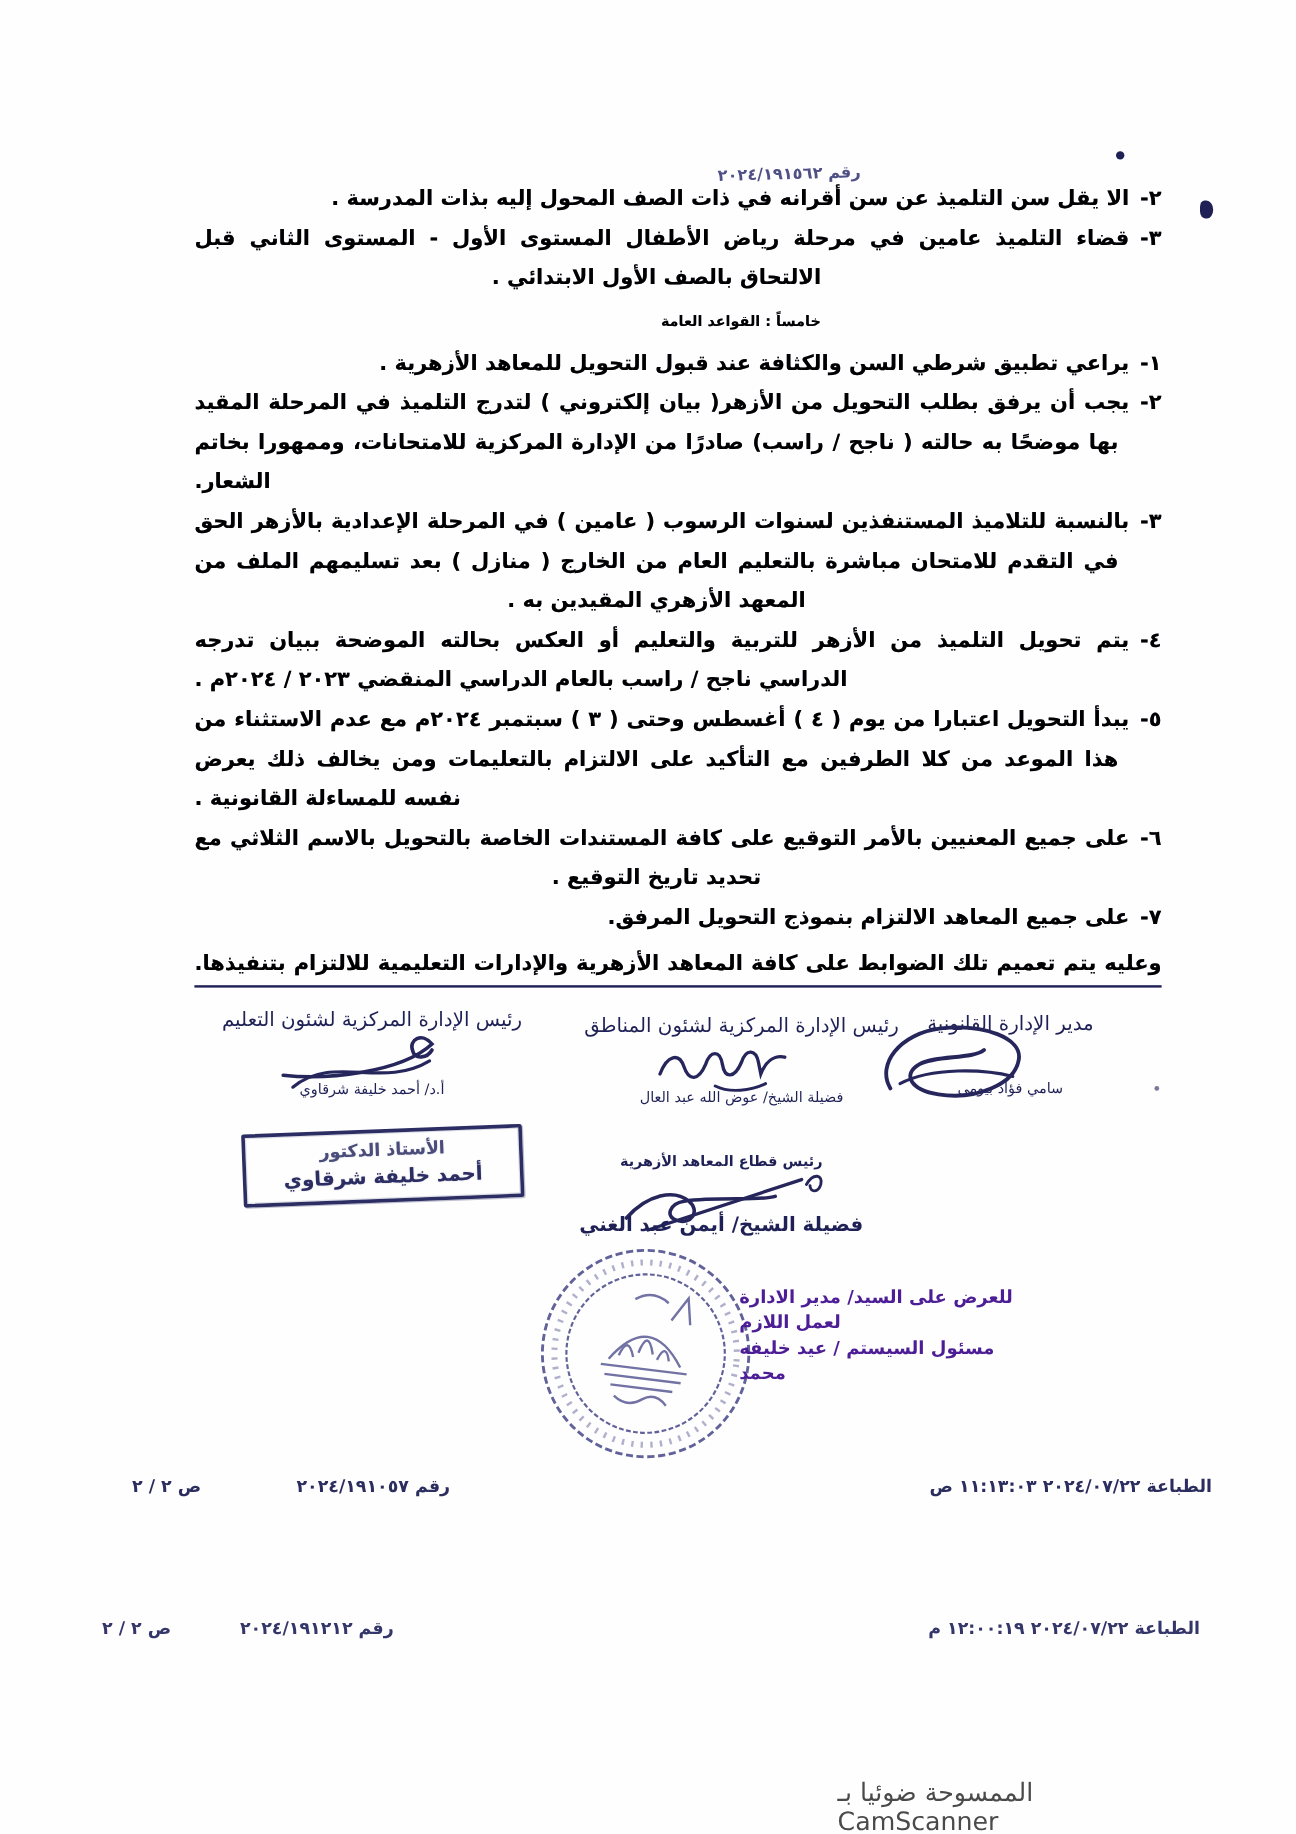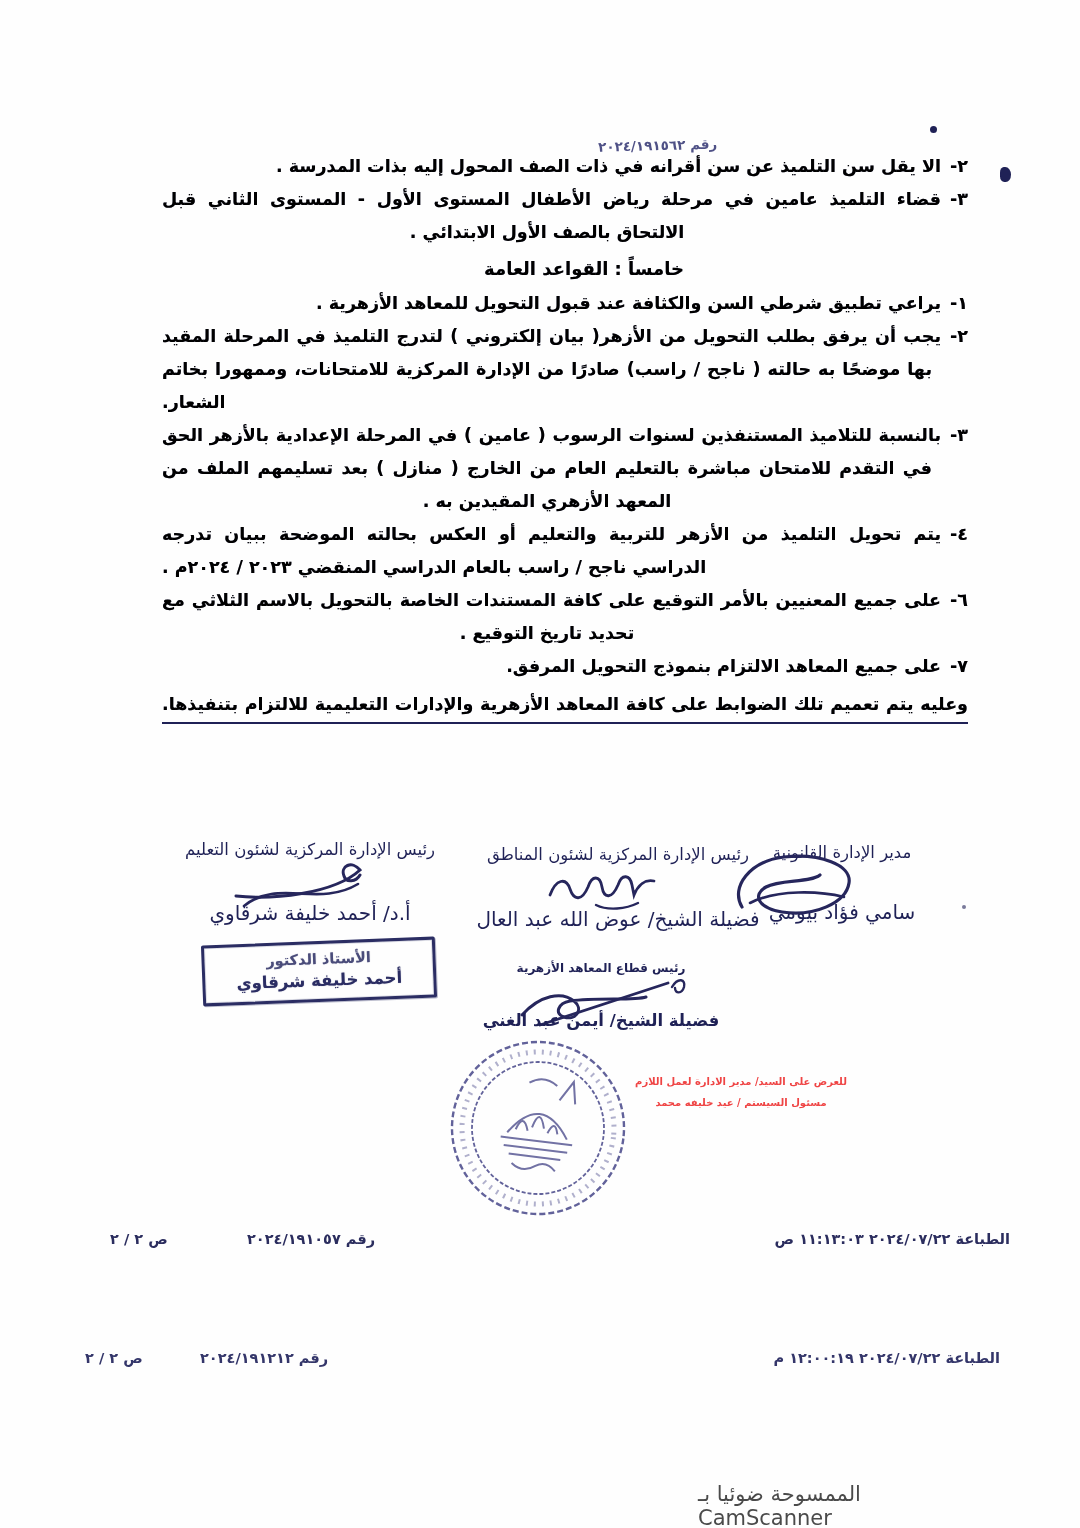--- a/index.html
+++ b/index.html
@@ -15,31 +15,31 @@
     text-shadow:0 0 .4px rgba(31,33,86,.55);
   }
   .item{
     position:relative;padding-right:36px;text-indent:-36px;
     text-align:justify;text-align-last:right;
   }
   .item .num{margin-left:9px;}
   .last-left{text-align-last:left;}
   .last-center{text-align-last:center;}
   .section-heading{
-    margin:3px 284px 2px 0;font-size:18px;text-align:right;
+    margin:3px 284px 2px 0;font-size:12px;text-align:right;
   }
   .closing{
     margin-top:5px;padding-bottom:1px;
     border-bottom:2.5px solid #1f2156;
     text-align:justify;text-align-last:justify;
   }
   
   .sig-col{position:absolute;font-weight:normal;}
   .sig-title{font-size:16.5px;text-align:center;white-space:nowrap;}
-  .sig-name{font-size:20px;text-align:center;white-space:nowrap;}
+  .sig-name{font-size:12px;text-align:center;white-space:nowrap;}
   .sig-scribble{position:absolute;pointer-events:none;}
   .sig-scribble path{fill:none;stroke:#26265c;stroke-linecap:round;}
   #sig-legal{top:843px;right:112px;width:252px;}
   #sig-legal .sig-name{margin-top:38px;}
   #sig-legal .sig-scribble{top:6px;left:6px;}
   #sig-regions{top:845px;right:316px;width:292px;}
   #sig-regions .sig-name{margin-top:43px;}
   #sig-regions .sig-scribble{top:18px;left:72px;}
   #sig-education{top:840px;left:176px;width:268px;}
   #sig-education .sig-name{margin-top:42px;}
@@ -59,21 +59,21 @@
     text-shadow:0 0 1px rgba(43,45,99,.45);
   }
   #stamp-box .l1{font-size:14.5px;opacity:.85;}
   #stamp-box .l2{font-size:16.5px;margin-top:4px;}
   
   #seal{position:absolute;top:1036px;left:446px;transform:rotate(7deg);opacity:.85;}
   #seal circle,#seal path{fill:none;stroke:#474789;}
   
   #action-note{
     position:absolute;top:1071px;left:616px;width:250px;
-    text-align:center;font-size:10px;font-weight:bold;color:#ef4444;line-height:21px;
+    text-align:left;font-size:15px;font-weight:bold;color:#4c1d95;line-height:21px;
   }
   
   .footer-line{position:absolute;width:100%;height:24px;font-weight:bold;color:#2b2d5e;font-size:14.5px;}
   .footer-line span{position:absolute;white-space:nowrap;}
   #footer-1{top:1231px;}
   #footer-1 .f-print{right:70px;}
   #footer-1 .f-num{left:247px;}
   #footer-1 .f-page{left:110px;}
   #footer-2{top:1350px;color:#34366a;}
   #footer-2 .f-print{right:80px;}
@@ -122,20 +122,23 @@
       <span class="num">١-</span><span>يراعي تطبيق شرطي السن والكثافة عند قبول التحويل للمعاهد الأزهرية .</span>
     </div>
     <div class="item last-left">
       <span class="num">٢-</span><span>يجب أن يرفق بطلب التحويل من الأزهر( بيان إلكتروني ) لتدرج التلميذ في المرحلة المقيد بها موضحًا به حالته ( ناجح / راسب) صادرًا من الإدارة المركزية للامتحانات، وممهورا بخاتم الشعار.</span>
     </div>
     <div class="item last-center">
       <span class="num">٣-</span><span>بالنسبة للتلاميذ المستنفذين لسنوات الرسوب ( عامين ) في المرحلة الإعدادية بالأزهر الحق في التقدم للامتحان مباشرة بالتعليم العام من الخارج ( منازل ) بعد تسليمهم الملف من المعهد الأزهري المقيدين به .</span>
     </div>
     <div class="item last-left">
       <span class="num">٤-</span><span>يتم تحويل التلميذ من الأزهر للتربية والتعليم أو العكس بحالته الموضحة ببيان تدرجه الدراسي ناجح / راسب بالعام الدراسي المنقضي ٢٠٢٣ / ٢٠٢٤م .</span>
+    </div>
+    <div class="item last-left">
+      <span class="num">٥-</span><span>يبدأ التحويل اعتبارا من يوم ( ٤ ) أغسطس وحتى ( ٣ ) سبتمبر ٢٠٢٤م مع عدم الاستثناء من هذا الموعد من كلا الطرفين مع التأكيد على الالتزام بالتعليمات ومن يخالف ذلك يعرض نفسه للمساءلة القانونية .</span>
     </div>
     <div class="item last-center">
       <span class="num">٦-</span><span>على جميع المعنيين بالأمر التوقيع على كافة المستندات الخاصة بالتحويل بالاسم الثلاثي مع تحديد تاريخ التوقيع .</span>
     </div>
     <div class="item">
       <span class="num">٧-</span><span>على جميع المعاهد الالتزام بنموذج التحويل المرفق.</span>
     </div>
 
     <div class="closing">وعليه يتم تعميم تلك الضوابط على كافة المعاهد الأزهرية والإدارات التعليمية للالتزام بتنفيذها.</div>
   </div>

